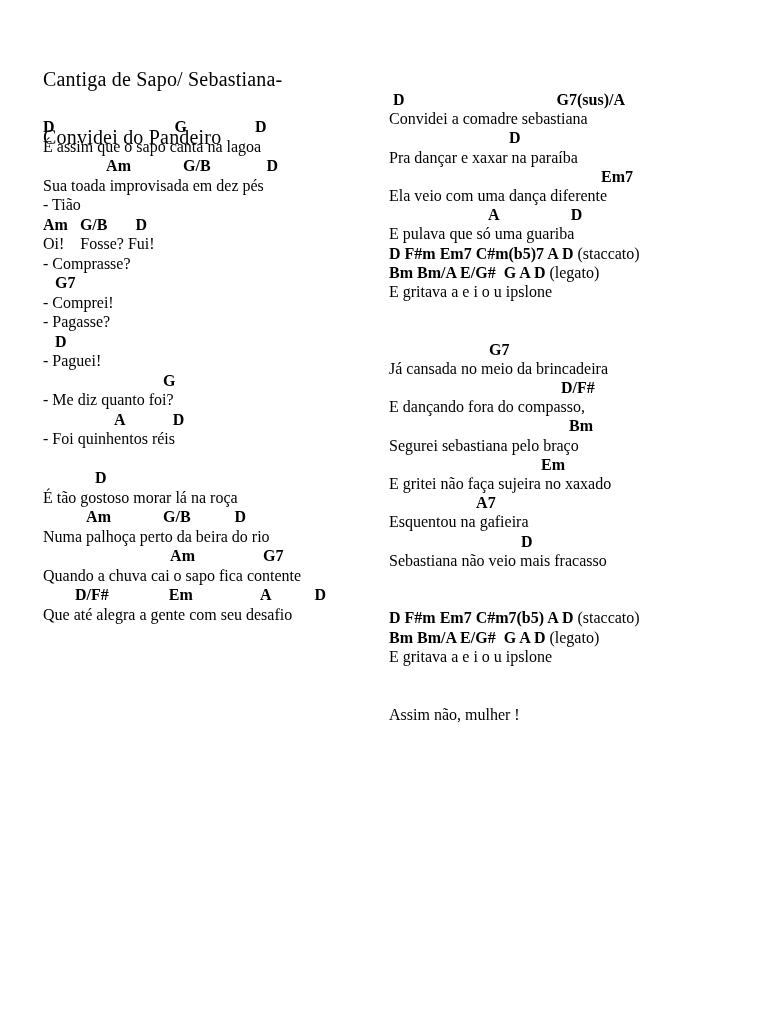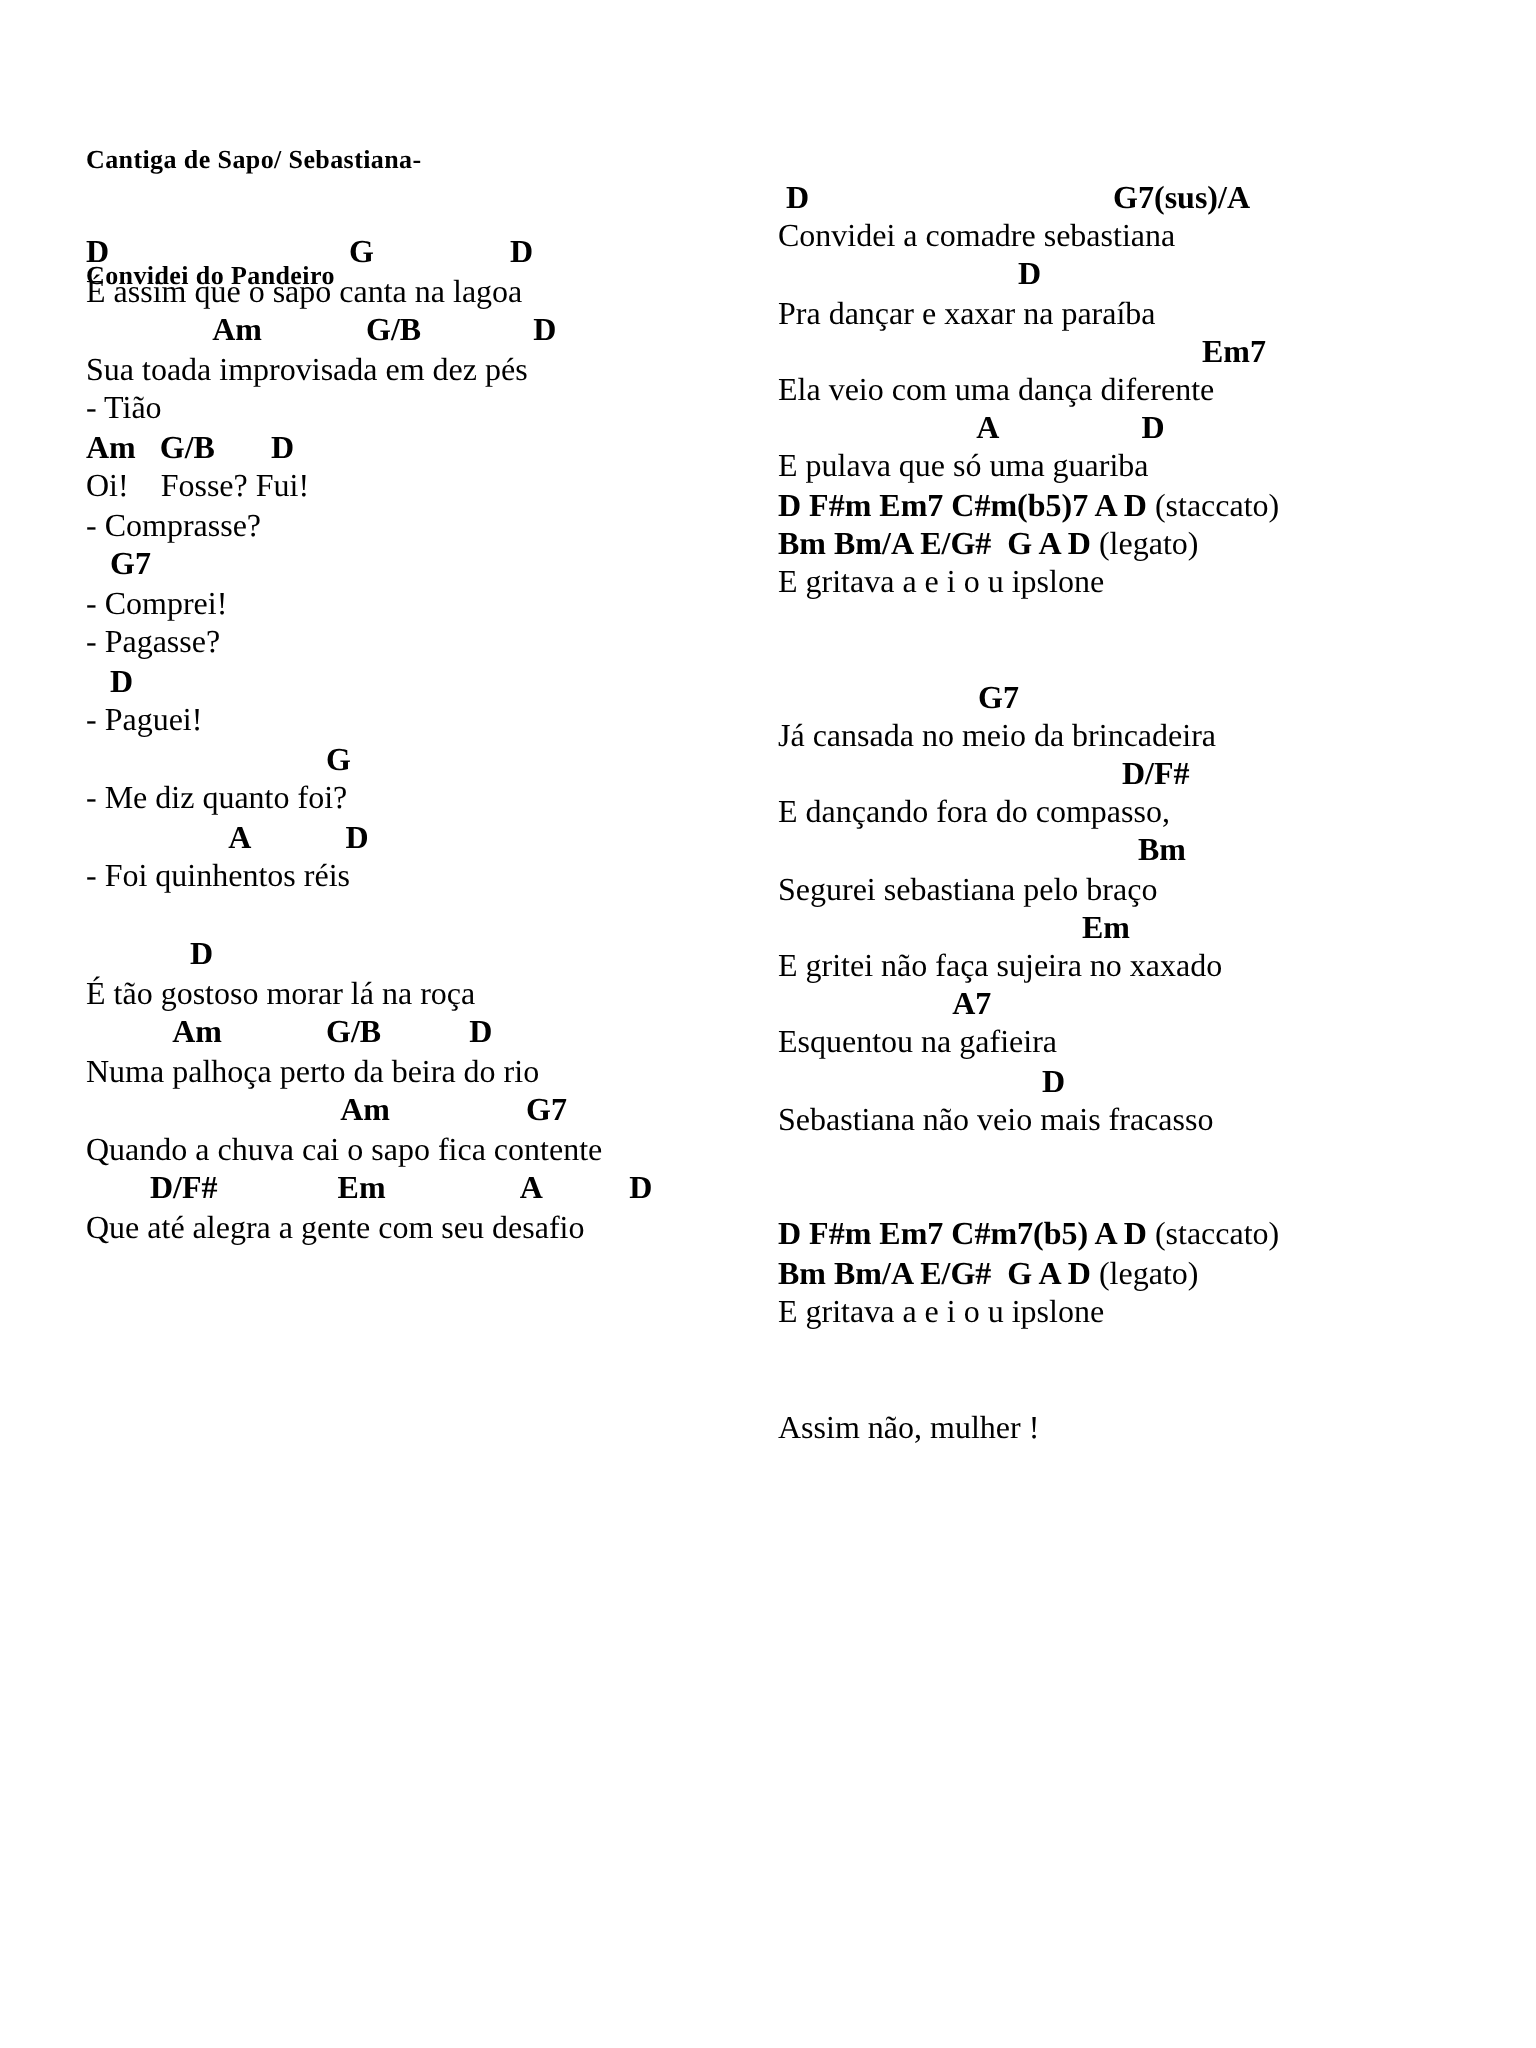--- a/index.html
+++ b/index.html
@@ -16,22 +16,22 @@
     font-family: "Liberation Serif", serif;
     overflow: hidden;
   }
   .song-header {
     position: absolute;
     left: 43px;
     top: 33px;
     white-space: pre;
   }
   .title-line {
-    font-weight: bold;
-    font-size: 13px;
+    font-weight: normal;
+    font-size: 20px;
     line-height: 21.5px;
     letter-spacing: 0.2px;
   }
   .intro-line {
     font-size: 16px;
     line-height: 19.5px;
     margin-top: 2px;
   }
   .col {
     position: absolute;

